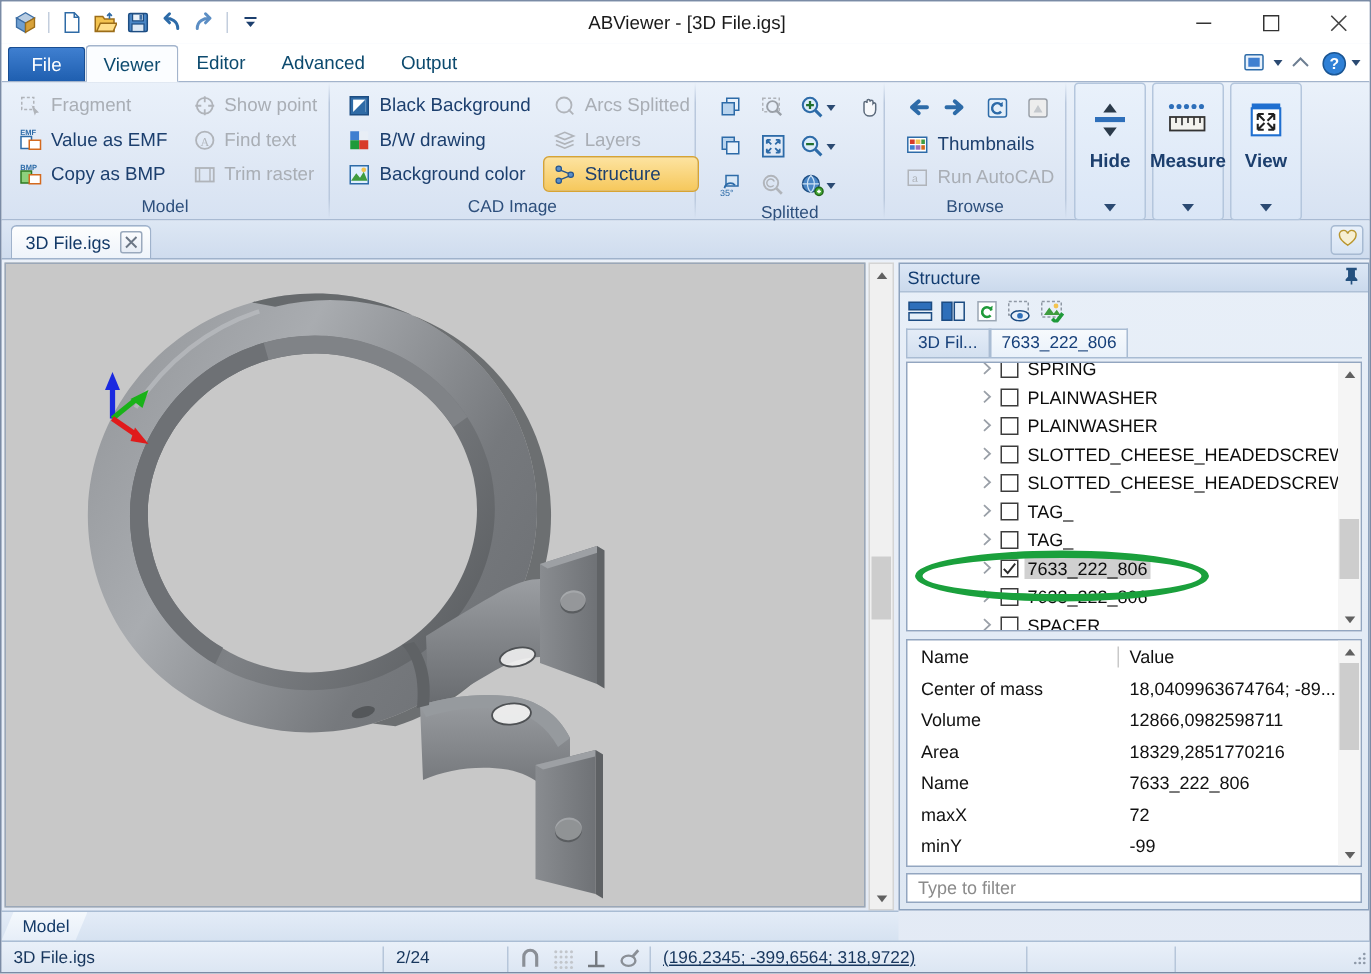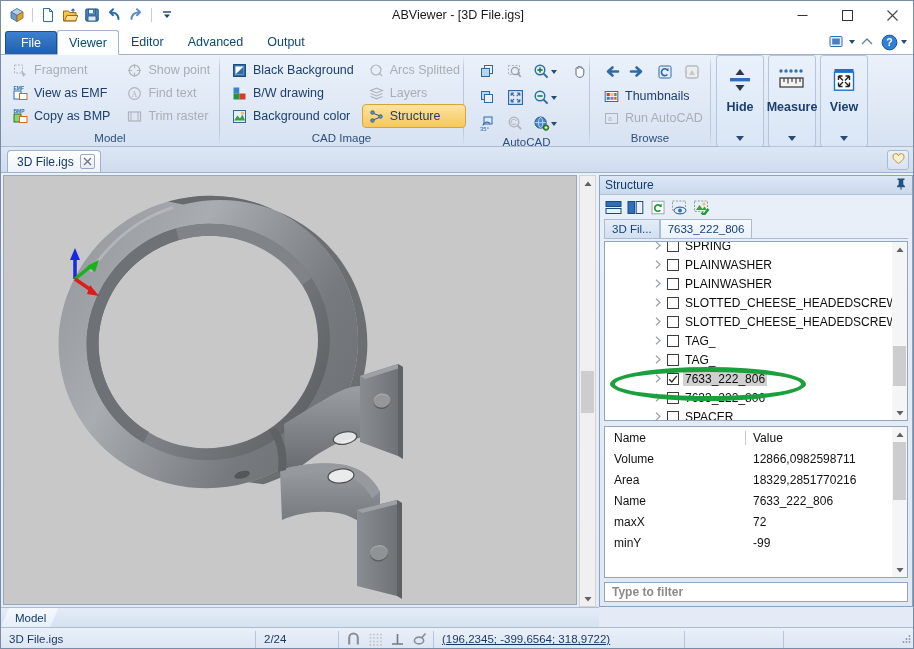--- a/index.html
+++ b/index.html
@@ -232,21 +232,21 @@
   .props-vscroll{position:absolute;right:0;top:0;width:15px;bottom:0;background:#f5f5f5;}
   .props-vscroll .arrow{position:absolute;left:0;width:15px;height:15px;display:flex;align-items:center;justify-content:center;cursor:pointer;}
   .props-vscroll .arrow.up{top:0;}.props-vscroll .arrow.down{bottom:0;}
   .props-vscroll .thumb{position:absolute;left:1px;width:13px;top:15px;height:58px;background:#cdcdcd;cursor:pointer;}
 
   .filter-box {
     margin:4px 4px 4px 4px; height:20px; background:#fff;
     border:1px solid #93a6c0; display:flex; align-items:center; padding:0 5px;
   }
   .filter-box input {
-    border:none;outline:none;width:100%;font-family:inherit;font-size:12px;color:#ef4444;background:transparent;font-weight:bold;
+    border:none;outline:none;width:100%;font-family:inherit;font-size:12px;color:#ef4444;background:transparent;
   }
   .filter-box input::placeholder { color:#8b8b8b; }
 
   
   .modeltabs {
     position:absolute; left:0; top:606px; width:598px; height:20px;
     background:linear-gradient(#e4ecf7,#d6e2f1);
     border-top:1px solid #a9bcd3;
     display:flex; align-items:flex-end;
   }
@@ -388,21 +388,21 @@
             <span>Fragment</span>
           </div>
           <div class="ritem">
             <span class="ico">
               <svg width="16" height="16" viewBox="0 0 16 16">
                 <text x="0.5" y="5" font-size="5" font-family="Liberation Sans, sans-serif" fill="#2d6ba8" font-weight="bold">EMF</text>
                 <rect x="1" y="6" width="7" height="8" fill="#fff" stroke="#2d6ba8"></rect>
                 <rect x="6.5" y="8.5" width="7.5" height="6" fill="#fff" stroke="#d46a1f"></rect>
               </svg>
             </span>
-            <span>View as EMF</span>
+            <span>Value as EMF</span>
           </div>
           <div class="ritem">
             <span class="ico">
               <svg width="16" height="16" viewBox="0 0 16 16">
                 <text x="0.5" y="5" font-size="5" font-family="Liberation Sans, sans-serif" fill="#2d6ba8" font-weight="bold">BMP</text>
                 <rect x="1" y="6" width="7" height="8" fill="#8ed07c" stroke="#2e7a20"></rect>
                 <rect x="6.5" y="8.5" width="7.5" height="6" fill="#fff" stroke="#d46a1f"></rect>
               </svg>
             </span>
             <span>Copy as BMP</span>
@@ -587,21 +587,21 @@
             <svg width="17" height="17" viewBox="0 0 17 17">
               <circle cx="7.6" cy="7.6" r="5.6" fill="#4a86c5" stroke="#1d4d82"></circle>
               <path d="M2 7.6 h11.2 M7.6 2 a8 8 0 0 1 0 11.2 a8 8 0 0 1 0 -11.2" fill="none" stroke="#cfe3f5" stroke-width="0.8"></path>
               <circle cx="13" cy="12.6" r="2.7" fill="#43a633" stroke="#22661a"></circle>
               <path d="M11.7 12.6 h2.6 M13 11.3 v2.6" stroke="#fff" stroke-width="1"></path>
             </svg>
             <span class="caret"></span>
           </div>
         </div>
       </div>
-      <div class="rgroup-label">AutoCAD</div>
+      <div class="rgroup-label">Splitted</div>
     </div>
     <div class="rgroup-div"></div>
 
     <div class="rgroup" style="width:120px;">
       <div class="rgroup-body" style="flex-direction:column;padding-left:8px;">
         <div style="display:flex;gap:2px;height:25px;align-items:center;">
           <div class="icobtn">
             <svg width="18" height="15" viewBox="0 0 18 15">
               <path d="M16 7.5 H6 M6 7.5 l4.5 -4 M6 7.5 l4.5 4" fill="none" stroke="#2d6ba8" stroke-width="2.6" stroke-linecap="round" stroke-linejoin="round"></path>
             </svg>
@@ -1028,20 +1028,24 @@
       <div class="highlight-oval" style="left:5px; top:125px; width:196px; height:34px;"></div>
     </div>
 
     <div class="props-wrap">
       <div class="props">
         <div class="prow head">
           <span class="pname">Name</span>
           <span class="pval">Value</span>
         </div>
         <div class="prow">
+          <span class="pname">Center of mass</span>
+          <span class="pval">18,0409963674764; -89...</span>
+        </div>
+        <div class="prow">
           <span class="pname">Volume</span>
           <span class="pval">12866,0982598711</span>
         </div>
         <div class="prow">
           <span class="pname">Area</span>
           <span class="pval">18329,2851770216</span>
         </div>
         <div class="prow">
           <span class="pname">Name</span>
           <span class="pval">7633_222_806</span>

